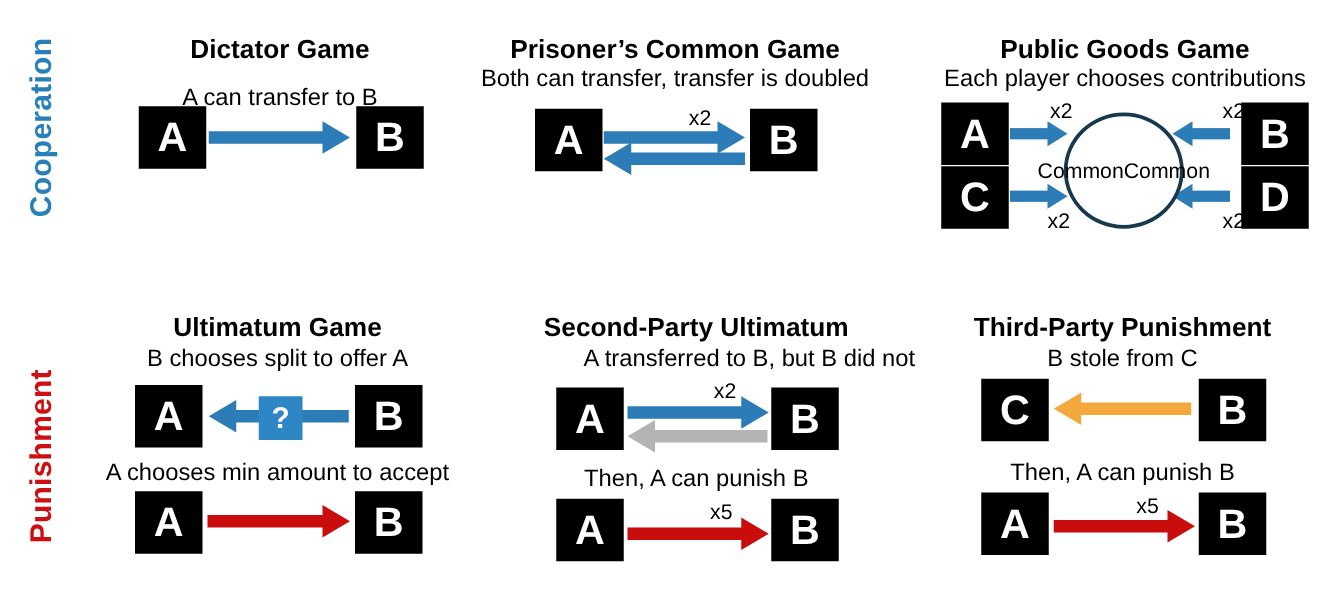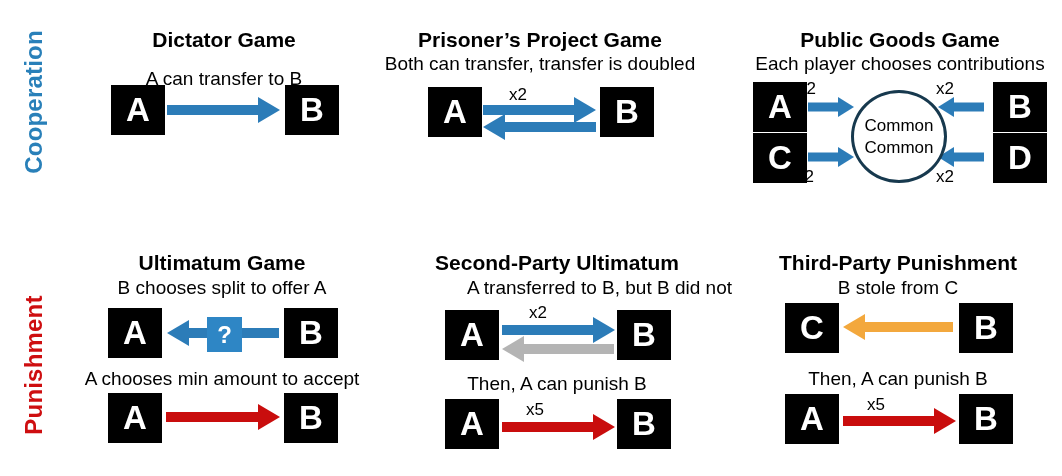--- a/index.html
+++ b/index.html
@@ -8,21 +8,21 @@
   #canvas { position:relative; width:1062px; height:476px; background:#ffffff; overflow:hidden; }
 
   .rowlabel { position:absolute; font-weight:bold; font-size:24px; white-space:nowrap;
               transform:translate(-50%,-50%) rotate(-90deg); letter-spacing:0.2px; }
   .rowlabel.coop { color:#2980B9; }
   .rowlabel.punish { color:#CE0E10; }
 
   .title    { position:absolute; font-weight:bold; font-size:21px; line-height:1.2; text-align:center; }
   .subtitle { position:absolute; font-size:19px; line-height:1.2; text-align:center; }
   .caption  { position:absolute; font-size:19px; line-height:1.2; text-align:center; }
-  .mult     { position:absolute; font-size:17px; line-height:1.2; text-align:left; }
+  .mult     { position:absolute; font-size:17px; line-height:1.2; text-align:right; }
 
   .sq { position:absolute; width:54px; height:50px; background:#000000; color:#ffffff;
         font-weight:bold; font-size:33px; display:flex; align-items:center; justify-content:center; }
 
   .arrow { position:absolute; height:26px; }
   .arrow .shaft { position:absolute; top:50%; transform:translateY(-50%); height:10px; background:var(--c); }
   .arrow .head  { position:absolute; top:50%; transform:translateY(-50%); width:0; height:0;
                   border-top:13px solid transparent; border-bottom:13px solid transparent; }
   .arrow.right .shaft { left:0; right:16px; }
   .arrow.right .head  { right:0; border-left:22px solid var(--c); }
@@ -39,21 +39,21 @@
 
   .blue   { --c:#2C7CB8; }
   .red    { --c:#C90D0D; }
   .orange { --c:#F3A83D; }
   .gray   { --c:#B4B4B4; }
 
   .qbox { position:absolute; width:35px; height:35px; background:#2E86C5; color:#ffffff;
           font-weight:bold; font-size:24px; display:flex; align-items:center; justify-content:center; z-index:2; }
 
   .pool { position:absolute; left:851px; top:90px; width:96px; height:93px; background:#ffffff;
-          border:3px solid #17394E; border-radius:50%; display:flex; flex-direction:column;
+          border:3px solid #17394E; border-radius:50%; display:flex; flex-direction:row;
           align-items:center; justify-content:center; font-size:17px; line-height:1.25; text-align:center; }
 </style>
 </head>
 <body>
 
 <div id="canvas">
 
   <div class="rowlabel coop" style="left:34px; top:102px;">Cooperation</div>
   <div class="rowlabel punish" style="left:34px; top:365px;">Punishment</div>
 
@@ -62,21 +62,21 @@
     <div class="subtitle" style="left:49px; top:68px; width:350px;">A can transfer to B</div>
     <div class="sq" style="left:111px; top:85px;">A</div>
     <div class="arrow right blue" style="left:167px; top:97px; width:113px;">
       <i class="shaft"></i>
       <i class="head"></i>
     </div>
     <div class="sq" style="left:285px; top:85px;">B</div>
   </div>
 
   <div>
-    <div class="title" style="left:390px; top:27px; width:300px;">Prisoner’s Project Game</div>
+    <div class="title" style="left:390px; top:27px; width:300px;">Prisoner’s Common Game</div>
     <div class="subtitle" style="left:365px; top:53px; width:350px;">Both can transfer, transfer is doubled</div>
     <div class="mult" style="left:509px; top:85px; width:60px;">x2</div>
     <div class="sq" style="left:428px; top:87px;">A</div>
     <div class="arrow right blue" style="left:483px; top:97px; width:113px;">
       <i class="shaft"></i>
       <i class="head"></i>
     </div>
     <div class="arrow left blue" style="left:483px; top:114px; width:113px;">
       <i class="shaft"></i>
       <i class="head"></i>

